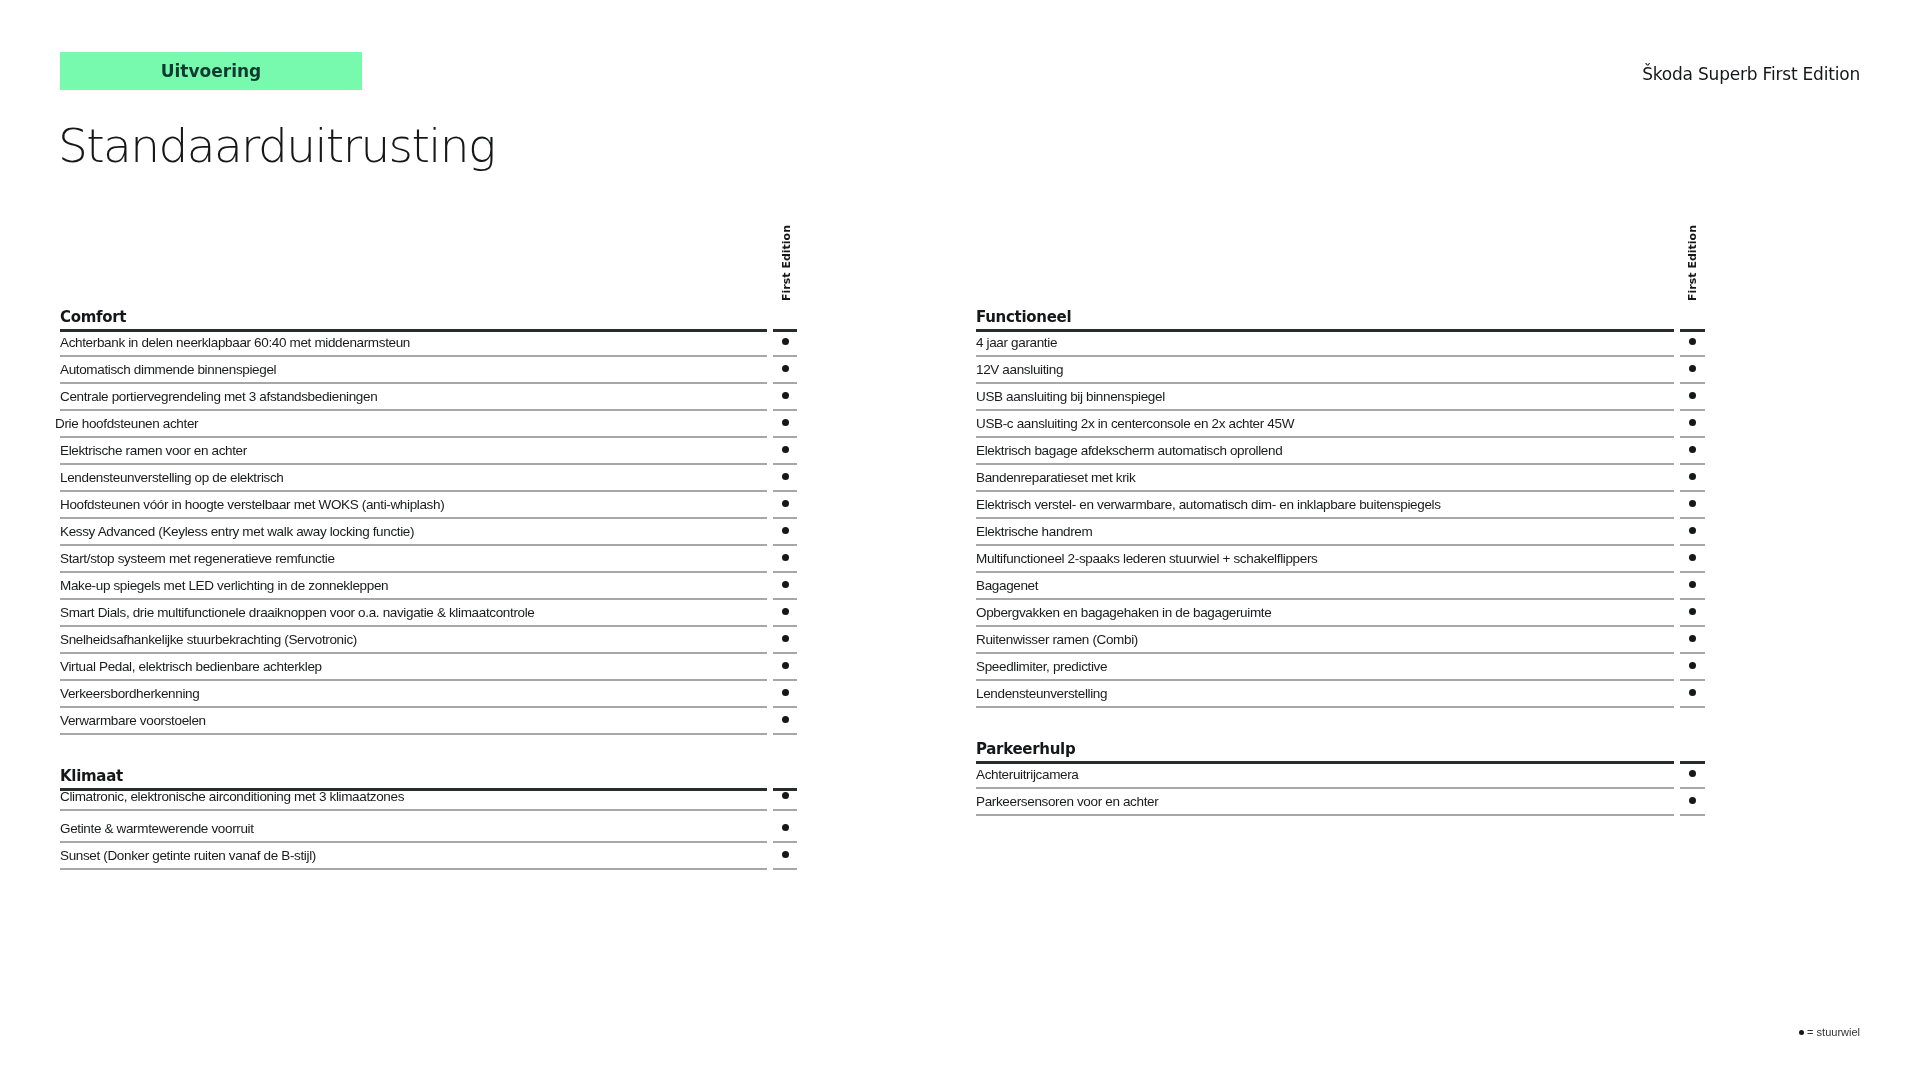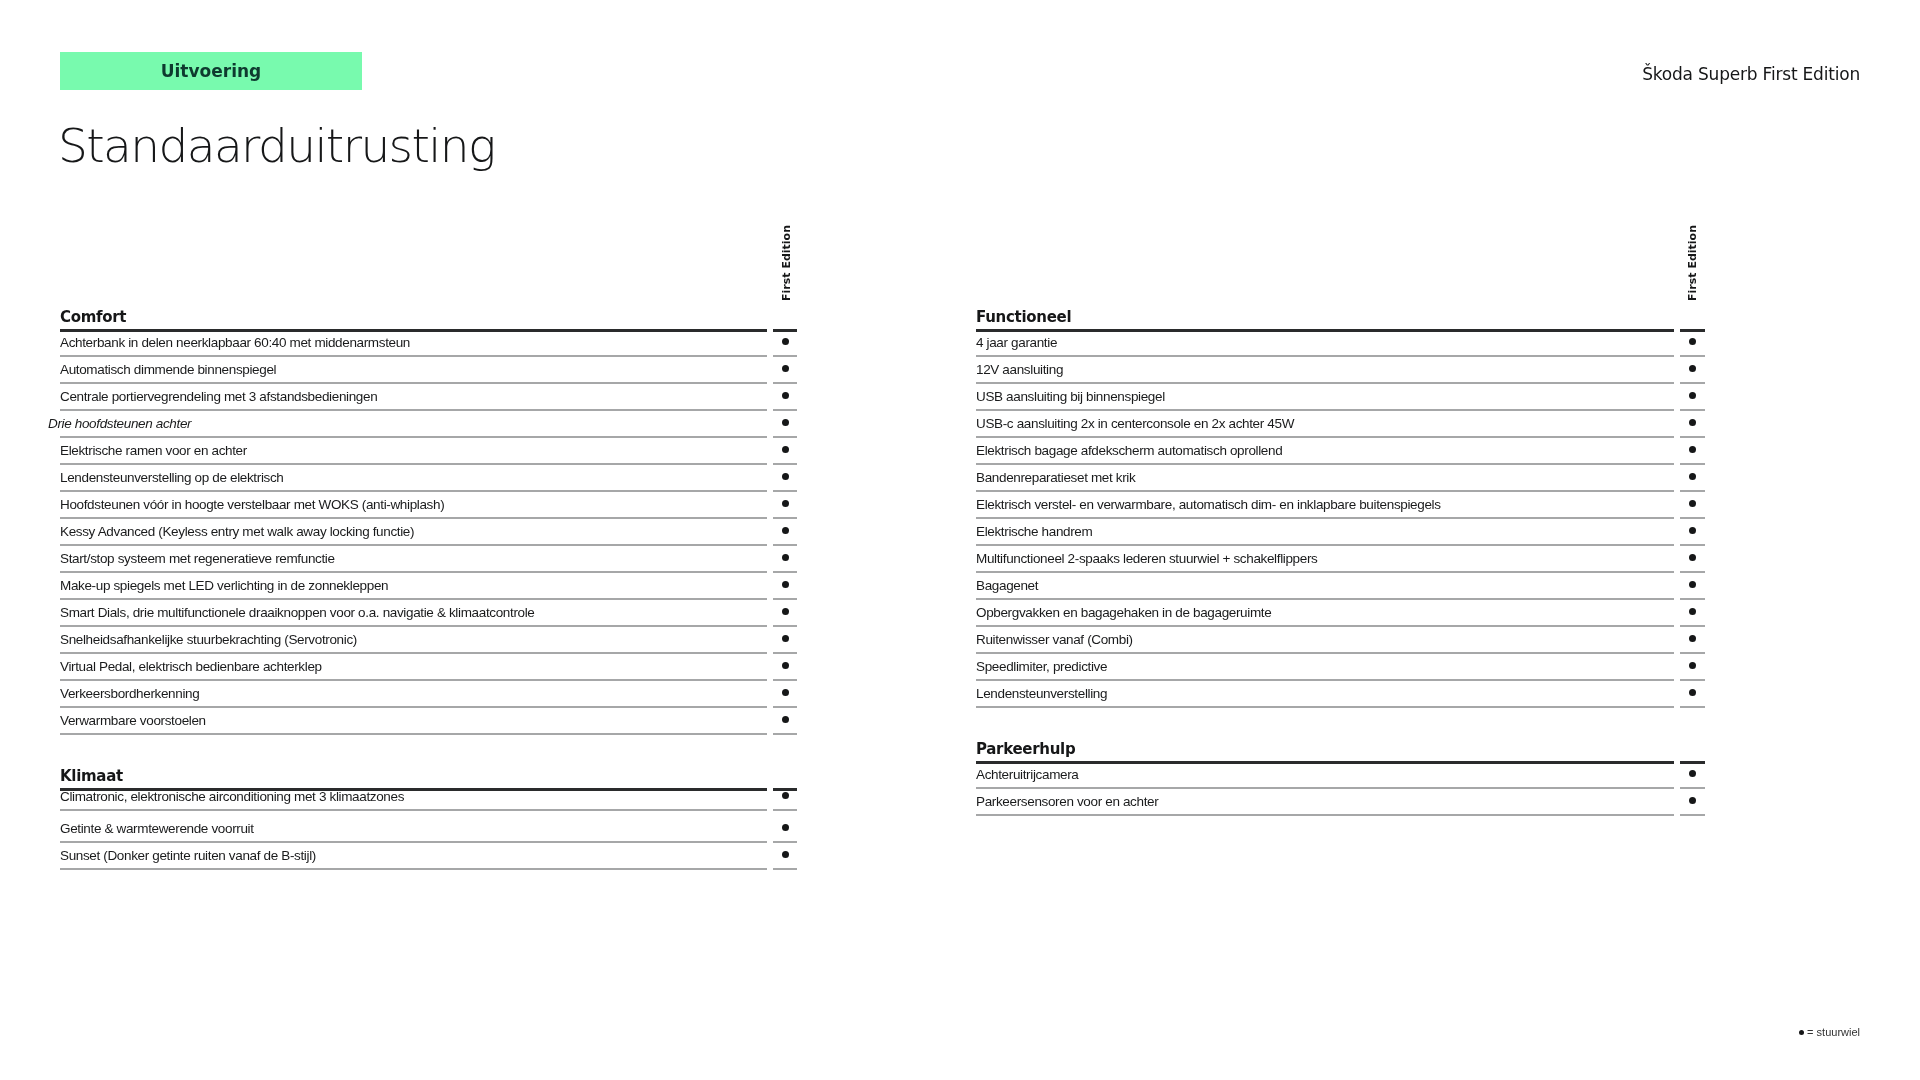--- a/index.html
+++ b/index.html
@@ -100,21 +100,21 @@
         <div class="row-line-text" style="left: 60px; width: 707px;"></div>
         <div class="row-line-mark" style="left: 773px; width: 24px;"></div>
       </div>
       <div class="row" style="top: 384px; left: 0px; width: 797px;">
         <span class="row-text" style="left: 60px;">Centrale portiervegrendeling met 3 afstandsbedieningen</span>
         <span class="row-mark" style="left: 781.5px;"></span>
         <div class="row-line-text" style="left: 60px; width: 707px;"></div>
         <div class="row-line-mark" style="left: 773px; width: 24px;"></div>
       </div>
       <div class="row" style="top: 411px; left: 0px; width: 797px;">
-        <span class="row-text" style="left: 48px; font-style: italic;">Drie hoofdsteunen achter</span>
+        <span class="row-text" style="left: 55px;">Drie hoofdsteunen achter</span>
         <span class="row-mark" style="left: 781.5px;"></span>
         <div class="row-line-text" style="left: 60px; width: 707px;"></div>
         <div class="row-line-mark" style="left: 773px; width: 24px;"></div>
       </div>
       <div class="row" style="top: 438px; left: 0px; width: 797px;">
         <span class="row-text" style="left: 60px; text-align: center;">Elektrische ramen voor en achter</span>
         <span class="row-mark" style="left: 781.5px;"></span>
         <div class="row-line-text" style="left: 60px; width: 707px;"></div>
         <div class="row-line-mark" style="left: 773px; width: 24px;"></div>
       </div>
@@ -272,21 +272,21 @@
         <div class="row-line-text" style="left: 976px; width: 698px;"></div>
         <div class="row-line-mark" style="left: 1680px; width: 25px;"></div>
       </div>
       <div class="row" style="top: 600px; left: 0px; width: 1705px;">
         <span class="row-text" style="left: 976px;">Opbergvakken en bagagehaken in de bagageruimte</span>
         <span class="row-mark" style="left: 1689px;"></span>
         <div class="row-line-text" style="left: 976px; width: 698px;"></div>
         <div class="row-line-mark" style="left: 1680px; width: 25px;"></div>
       </div>
       <div class="row" style="top: 627px; left: 0px; width: 1705px;">
-        <span class="row-text" style="left: 976px;">Ruitenwisser vanaf (Combi)</span>
+        <span class="row-text" style="left: 976px;">Ruitenwisser ramen (Combi)</span>
         <span class="row-mark" style="left: 1689px;"></span>
         <div class="row-line-text" style="left: 976px; width: 698px;"></div>
         <div class="row-line-mark" style="left: 1680px; width: 25px;"></div>
       </div>
       <div class="row" style="top: 654px; left: 0px; width: 1705px;">
         <span class="row-text" style="left: 976px;">Speedlimiter, predictive</span>
         <span class="row-mark" style="left: 1689px;"></span>
         <div class="row-line-text" style="left: 976px; width: 698px;"></div>
         <div class="row-line-mark" style="left: 1680px; width: 25px;"></div>
       </div>

